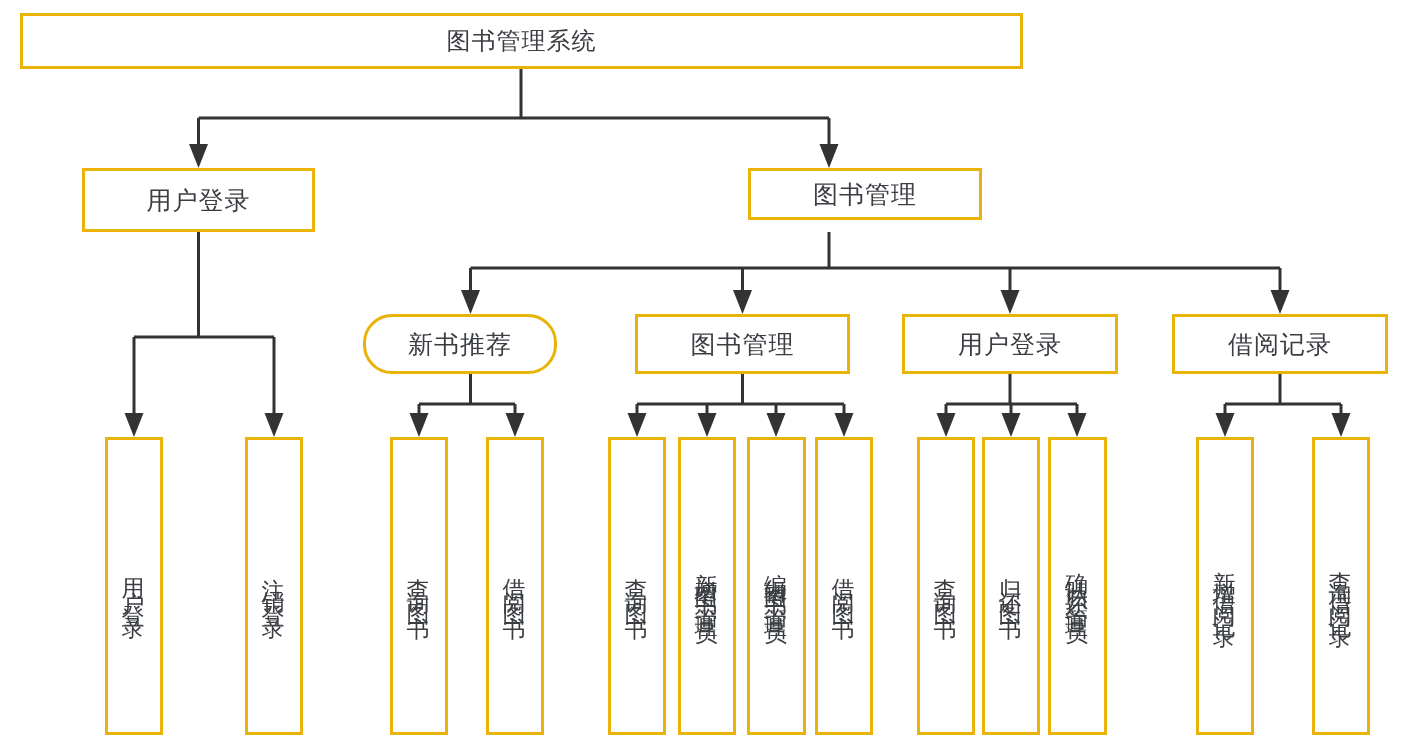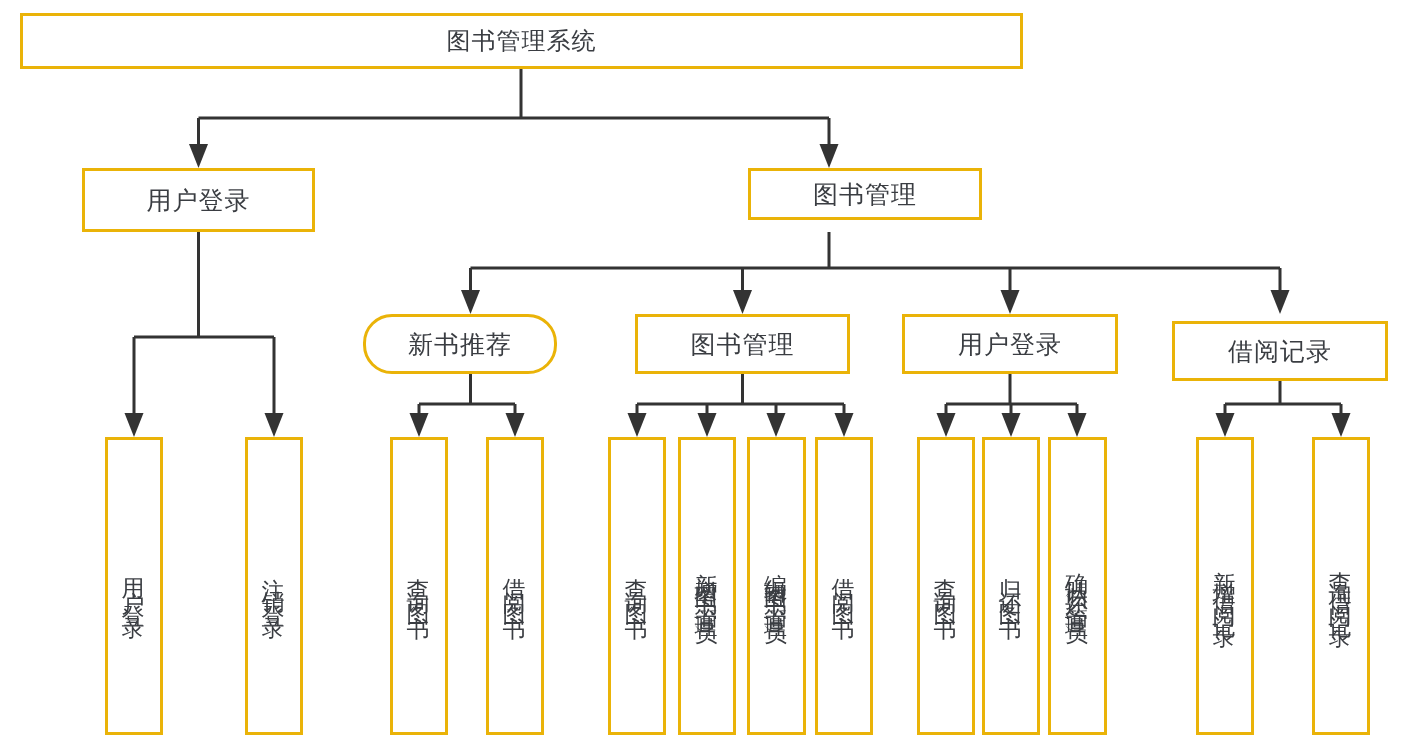--- a/index.html
+++ b/index.html
@@ -117,21 +117,21 @@
 
   <div class="box" style="left:363px; top:314px; width:194px; height:60px;border-radius:29px;">
     <span class="h-label">新书推荐</span>
   </div>
   <div class="box" style="left:635px; top:314px; width:215px; height:60px;">
     <span class="h-label">图书管理</span>
   </div>
   <div class="box" style="left:902px; top:314px; width:216px; height:60px;">
     <span class="h-label">用户登录</span>
   </div>
-  <div class="box" style="left:1172px; top:321px; width:216px; height:60px;">
+  <div class="box" style="left:1172px; top:314px; width:216px; height:60px;">
     <span class="h-label">借阅记录</span>
   </div>
 
   <div class="box leaf" style="left:105px;">
     <span class="v-text">用户登录</span>
   </div>
   <div class="box leaf" style="left:245px;">
     <span class="v-text">注销登录</span>
   </div>
 

